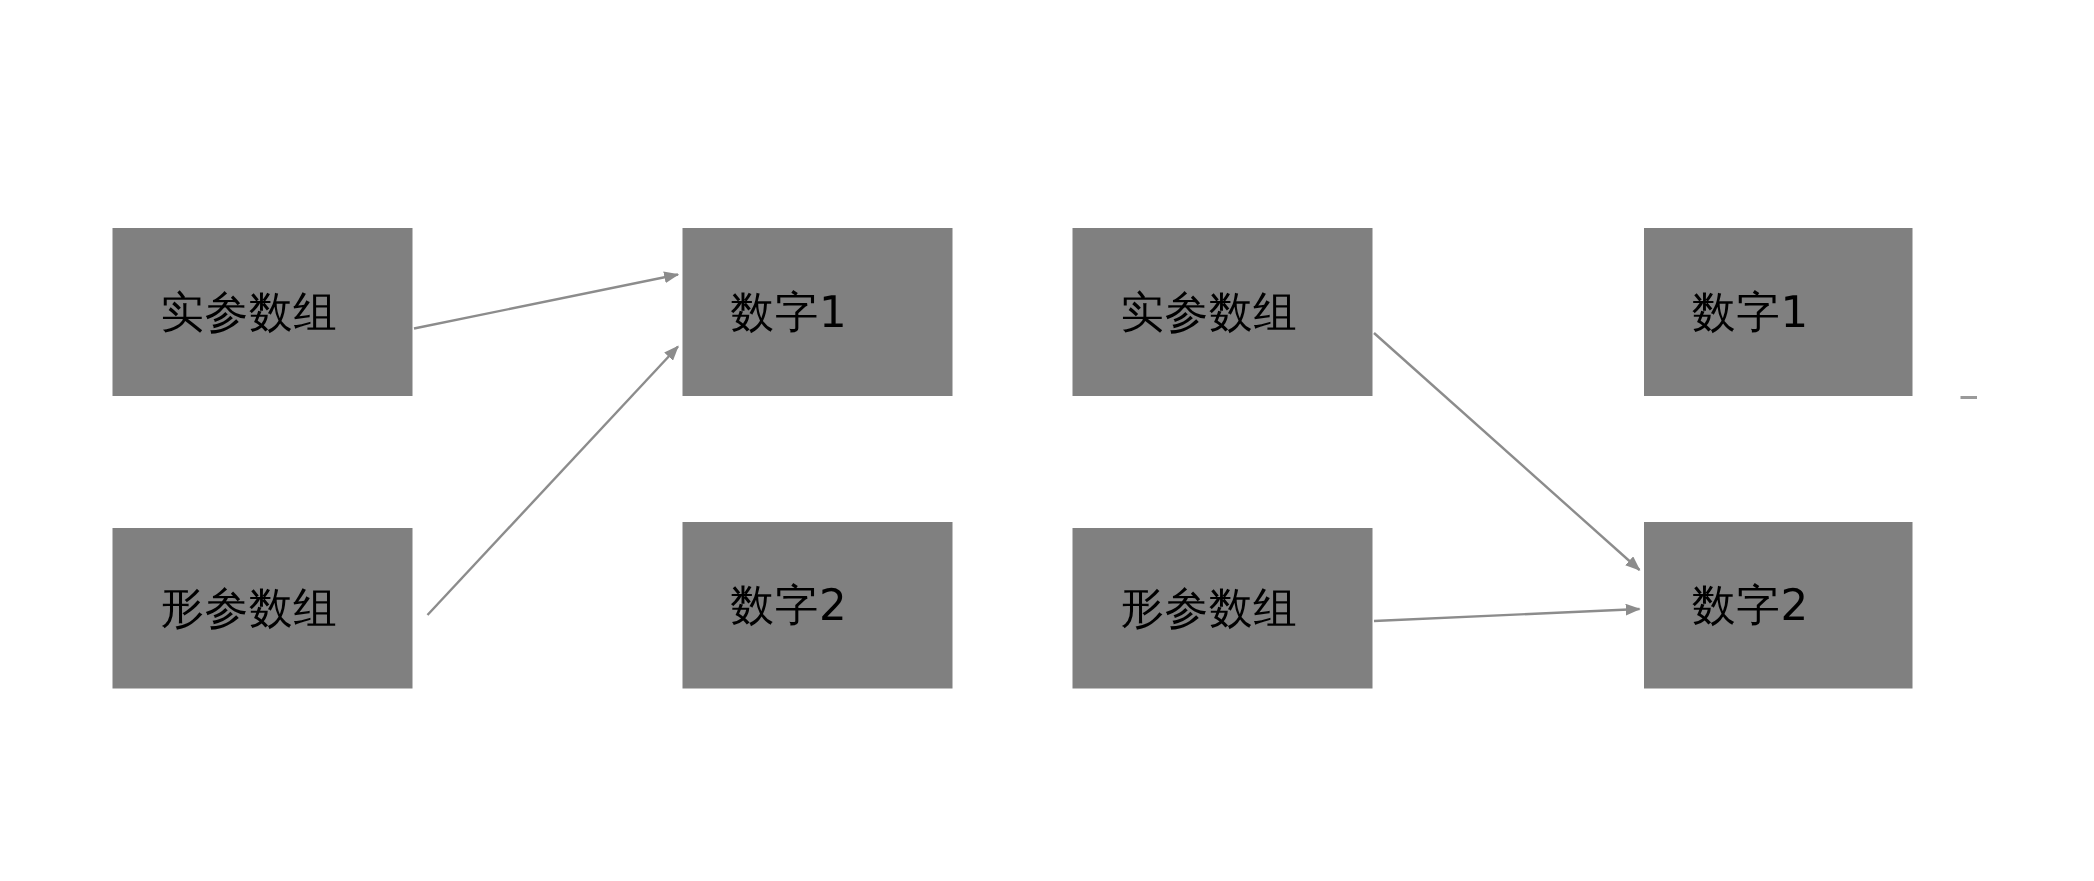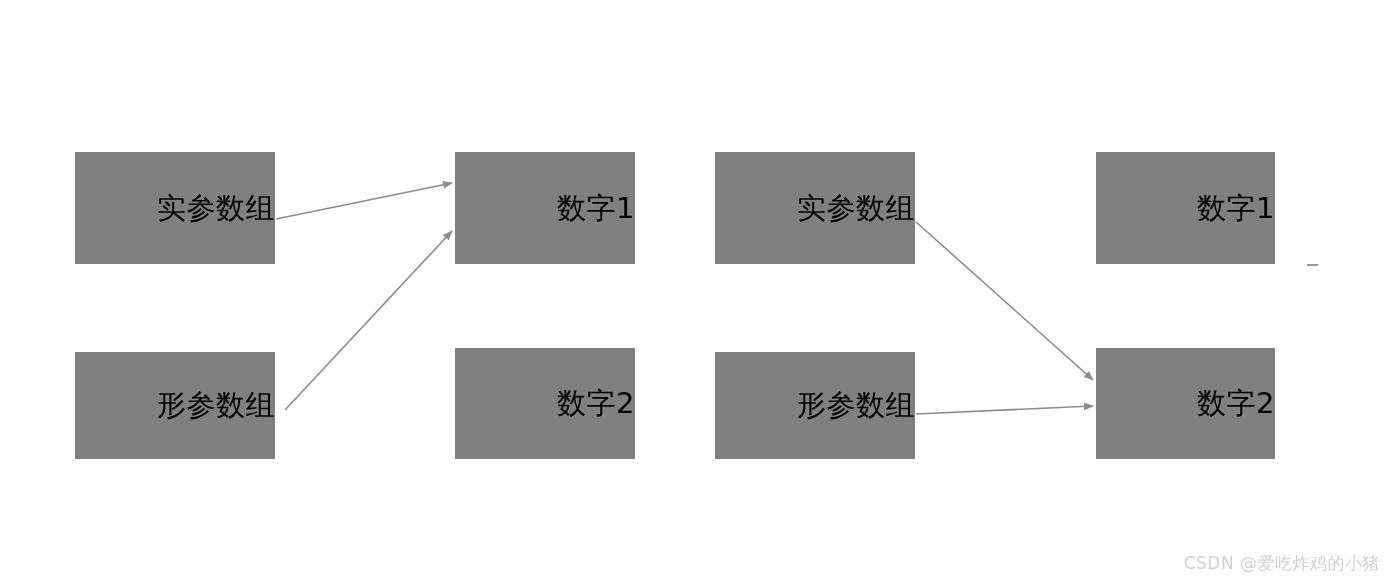--- a/index.html
+++ b/index.html
@@ -17,21 +17,21 @@
     height: 587px;
     background: #ffffff;
     overflow: hidden;
   }
   .node {
     position: absolute;
     background: #808080;
     box-sizing: border-box;
     display: flex;
     align-items: center;
-    justify-content: flex-end;
+    justify-content: flex-start;
     color: #000000;
     font-size: 29px;
     line-height: 1;
     letter-spacing: 0.5px;
     padding-left: 32px;
     font-family: "DejaVu Sans", "Liberation Sans", sans-serif;
     user-select: none;
   }
   #edges {
     position: absolute;
@@ -99,14 +99,13 @@
   </div>
   <div class="node" style="left: 715px; top: 352px; width: 200px; height: 107px; background: rgb(128, 128, 128); color: rgb(0, 0, 0);">
     <span>形参数组</span>
   </div>
   <div class="node" style="left: 1096px; top: 348px; width: 179px; height: 111px; background: rgb(128, 128, 128); color: rgb(0, 0, 0);">
     <span>数字2</span>
   </div>
 
   <div class="stray-mark" style="left: 1307px; top: 264px; width: 11px; height: 2px;"></div>
 
-  <div class="watermark" style="color: rgb(208, 208, 208);">CSDN @爱吃炸鸡的小猪</div>
 </div>
 
 </body></html>

